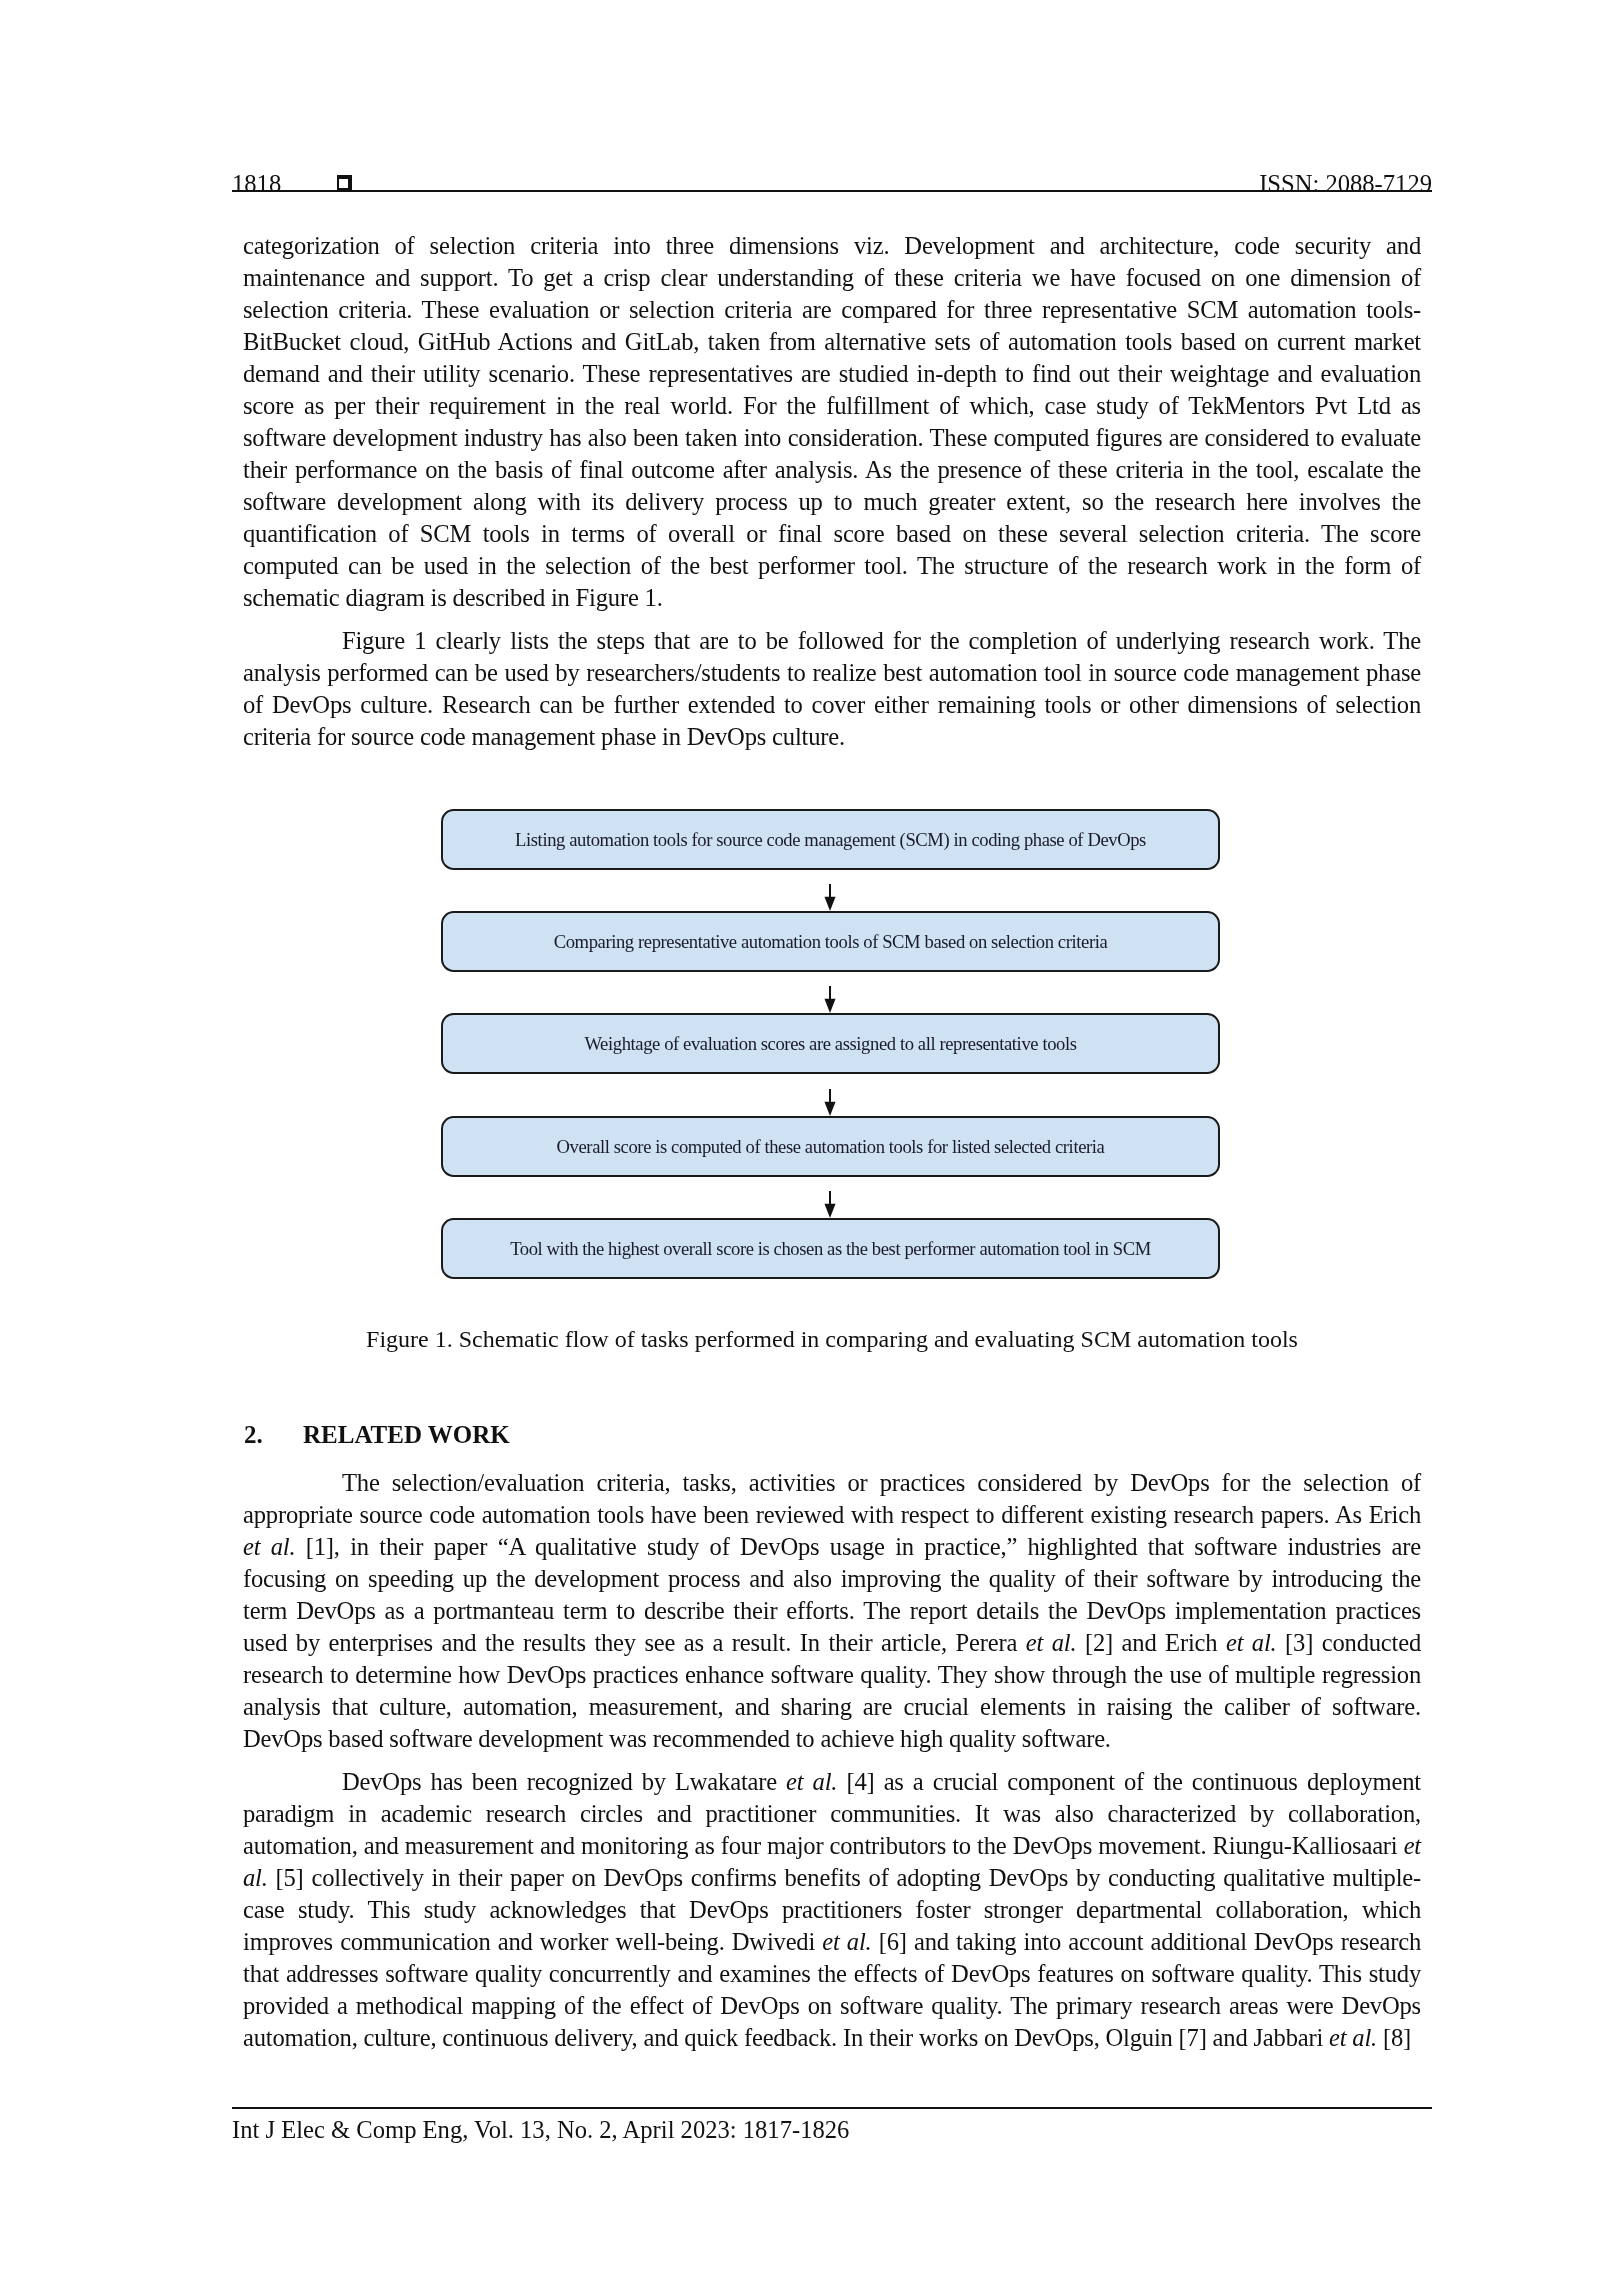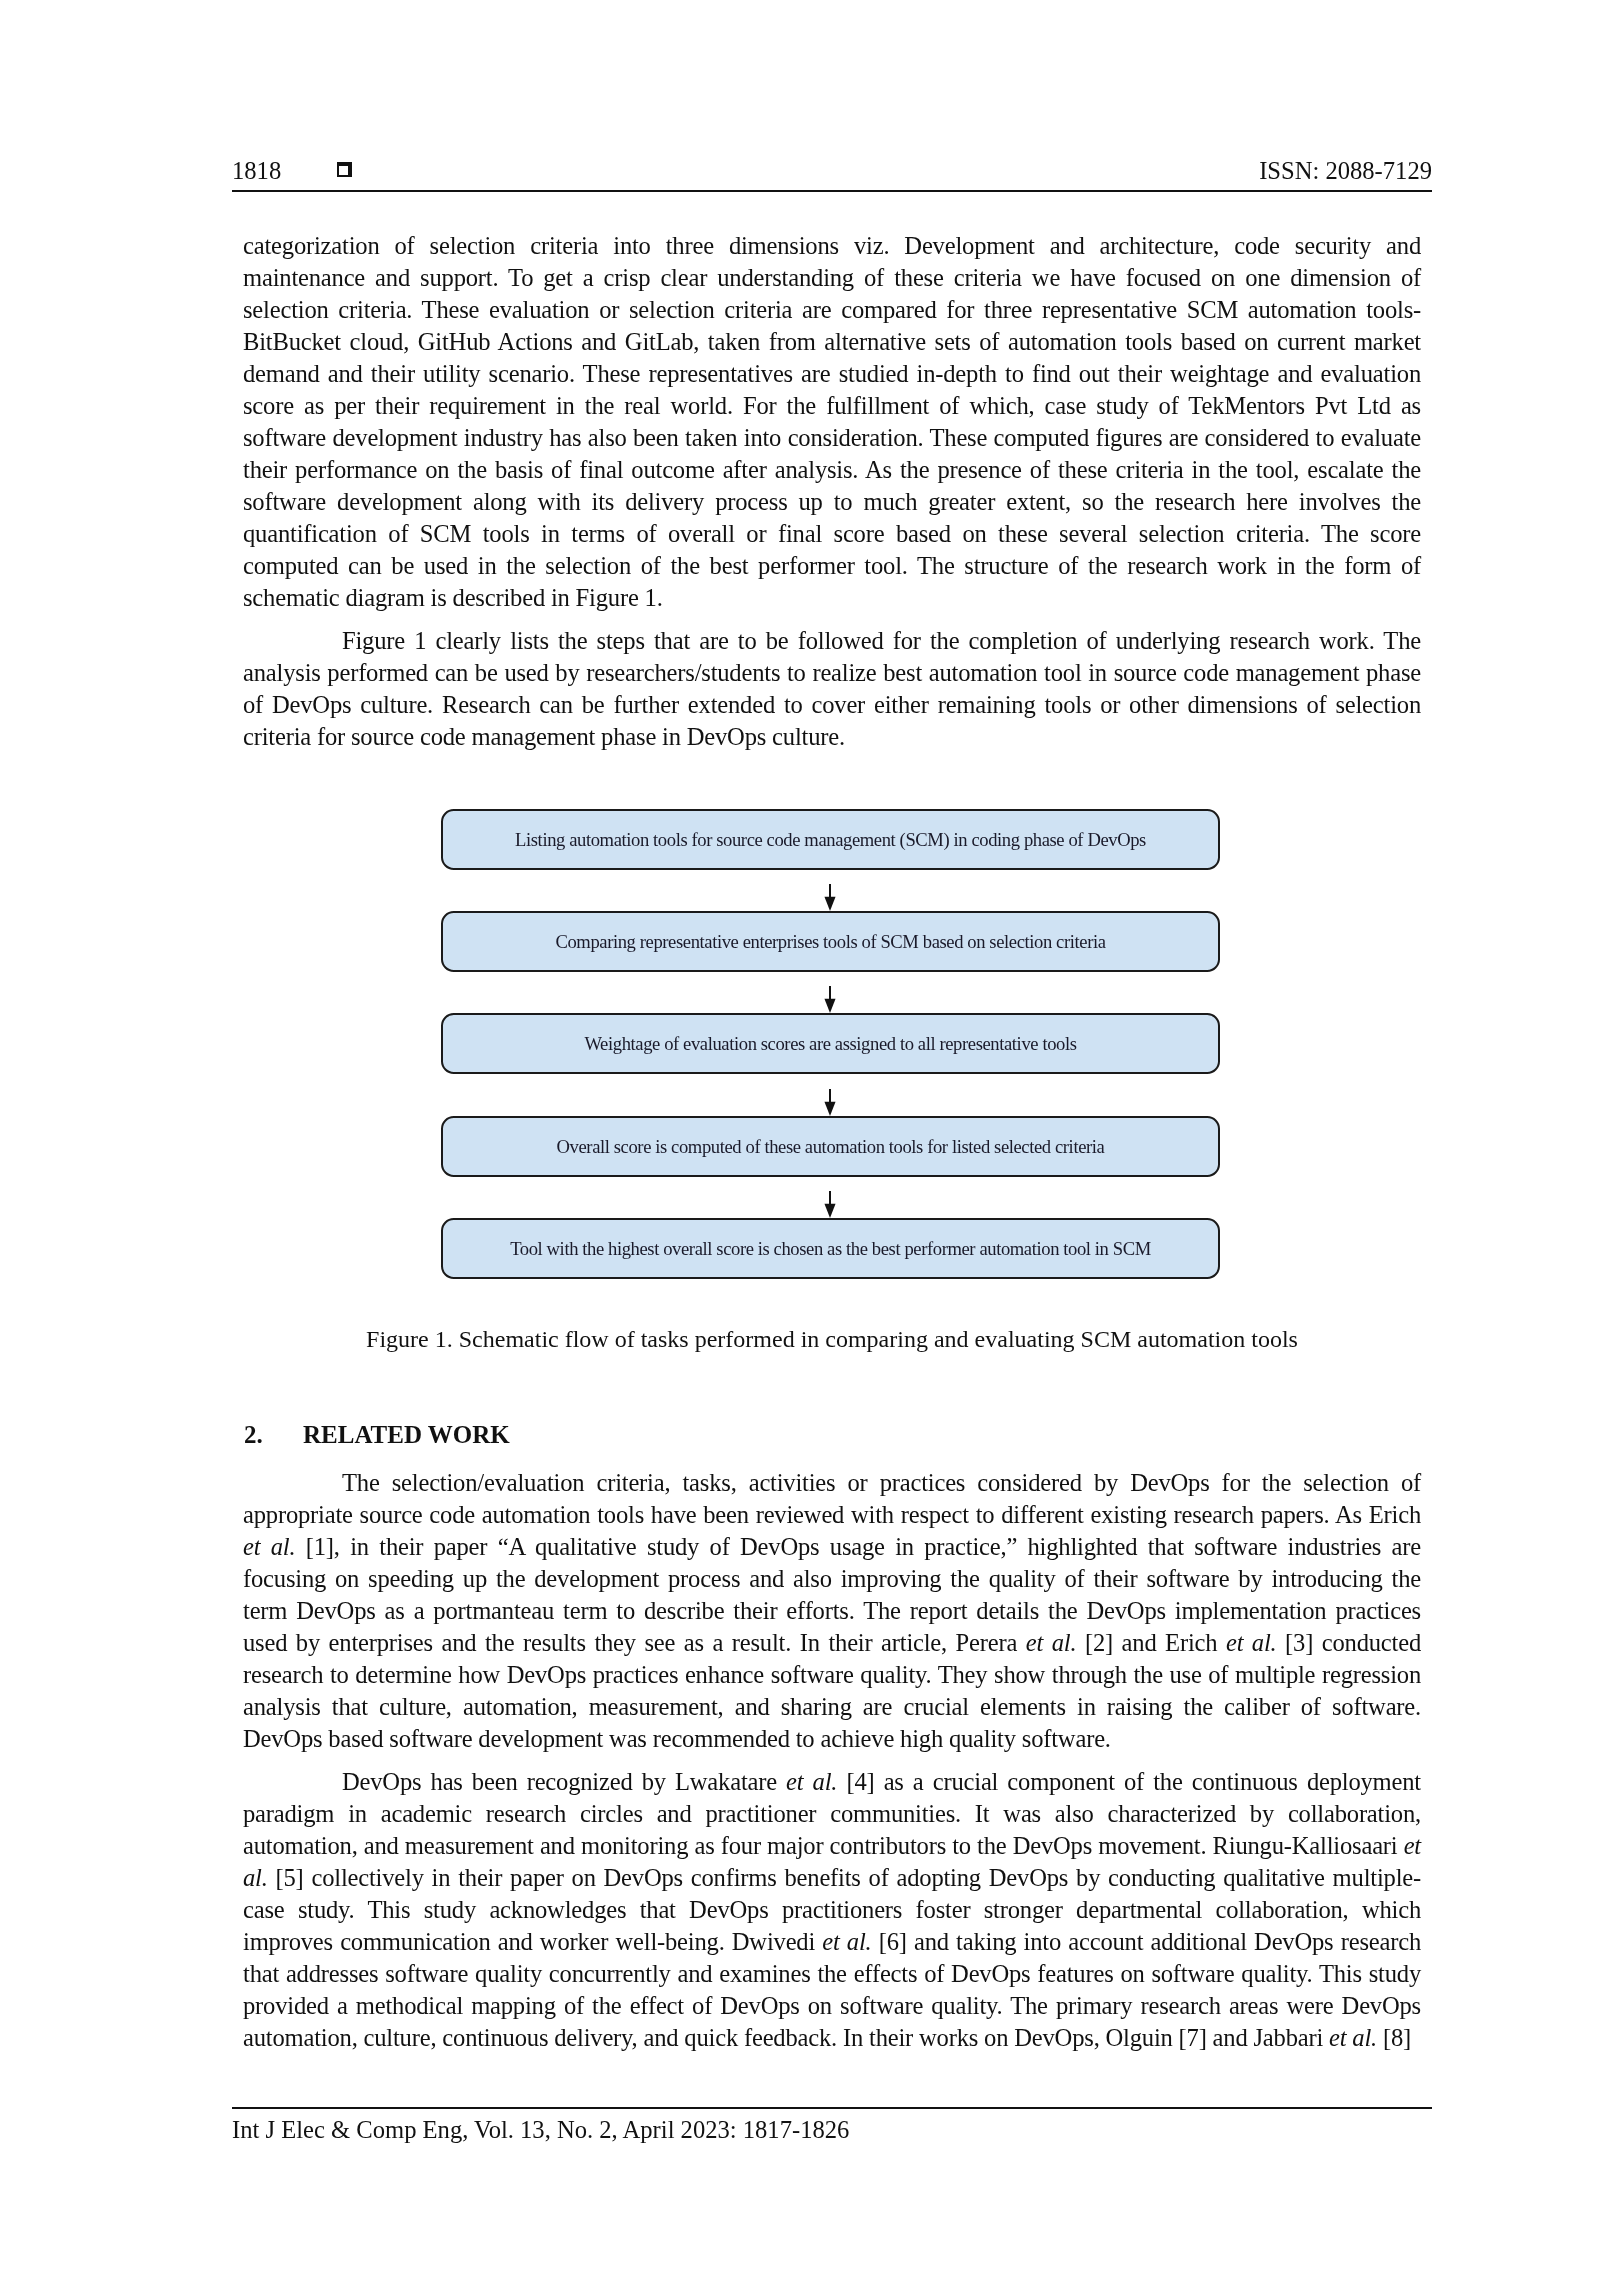--- a/index.html
+++ b/index.html
@@ -2,21 +2,21 @@
 <html style="font-size:12.7px"><head>
 <meta charset="utf-8">
 <style>
   html, body { margin: 0; padding: 0; }
   body {
     width: 1623px; height: 2295px; background: #ffffff; position: relative; overflow: hidden;
     font-family: "Liberation Serif", "DejaVu Serif", serif; color: #111;
   }
   .page { position: absolute; left: 0; top: 0; width: 1623px; height: 2295px; }
   .running-head {
-    position: absolute; left: 232px; top: 155px; width: 1200px; height: 32px;
+    position: absolute; left: 232px; top: 168px; width: 1200px; height: 32px;
     font-size: 24.6px; line-height: 32px;
   }
   .running-head .pnum { position: absolute; left: 0; top: 0; }
   .running-head .sq {
     position: absolute; left: 105px; top: 7.1px; width: 15px; height: 15px;
     border: 2px solid #111; border-right-width: 4px; border-top-width: 4px; box-sizing: border-box;
   }
   .running-head .issn { position: absolute; right: 0; top: 0; }
   .rule { position: absolute; left: 232px; width: 1200px; height: 2.4px; background: #111; }
   .rule.top { top: 190px; }
@@ -68,21 +68,21 @@
     <p>categorization of selection criteria into three dimensions viz. Development and architecture, code security and maintenance and support. To get a crisp clear understanding of these criteria we have focused on one dimension of selection criteria. These evaluation or selection criteria are compared for three representative SCM automation tools-BitBucket cloud, GitHub Actions and GitLab, taken from alternative sets of automation tools based on current market demand and their utility scenario. These representatives are studied in-depth to find out their weightage and evaluation score as per their requirement in the real world. For the fulfillment of which, case study of TekMentors Pvt Ltd as software development industry has also been taken into consideration. These computed figures are considered to evaluate their performance on the basis of final outcome after analysis. As the presence of these criteria in the tool, escalate the software development along with its delivery process up to much greater extent, so the research here involves the quantification of SCM tools in terms of overall or final score based on these several selection criteria. The score computed can be used in the selection of the best performer tool. The structure of the research work in the form of schematic diagram is described in Figure 1.</p>
     <p class="indent">Figure 1 clearly lists the steps that are to be followed for the completion of underlying research work. The analysis performed can be used by researchers/students to realize best automation tool in source code management phase of DevOps culture. Research can be further extended to cover either remaining tools or other dimensions of selection criteria for source code management phase in DevOps culture.</p>
   </div>
 
   <div class="figure">
     <div class="flow-box" style="top:0px">Listing automation tools for source code management (SCM) in coding phase of DevOps</div>
     <svg class="flow-arrow" style="top:75px" viewBox="0 0 20 34">
       <line x1="10" y1="0" x2="10" y2="18" stroke="#111" stroke-width="2.5"></line>
       <polygon points="3,16 17,16 10,34" fill="#111"></polygon>
     </svg>
-    <div class="flow-box" style="top:102px">Comparing representative enterprises tools of SCM based on selection criteria</div>
+    <div class="flow-box" style="top:102px">Comparing representative automation tools of SCM based on selection criteria</div>
     <svg class="flow-arrow" style="top:177px" viewBox="0 0 20 34">
       <line x1="10" y1="0" x2="10" y2="18" stroke="#111" stroke-width="2.5"></line>
       <polygon points="3,16 17,16 10,34" fill="#111"></polygon>
     </svg>
     <div class="flow-box" style="top:204px">Weightage of evaluation scores are assigned to all representative tools</div>
     <svg class="flow-arrow" style="top:280px" viewBox="0 0 20 34">
       <line x1="10" y1="0" x2="10" y2="18" stroke="#111" stroke-width="2.5"></line>
       <polygon points="3,16 17,16 10,34" fill="#111"></polygon>
     </svg>
     <div class="flow-box" style="top:307px">Overall score is computed of these automation tools for listed selected criteria</div>

